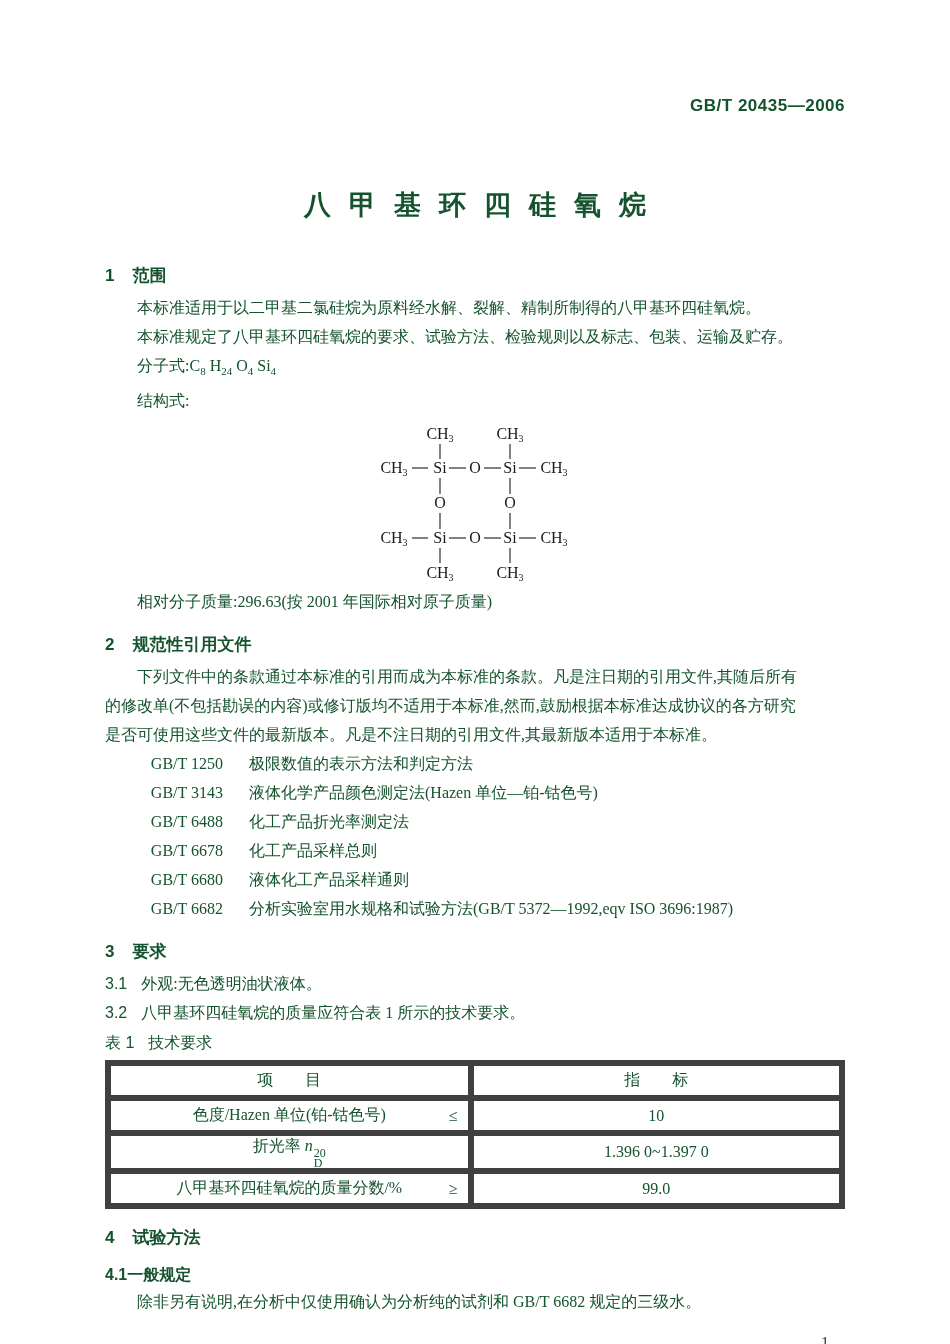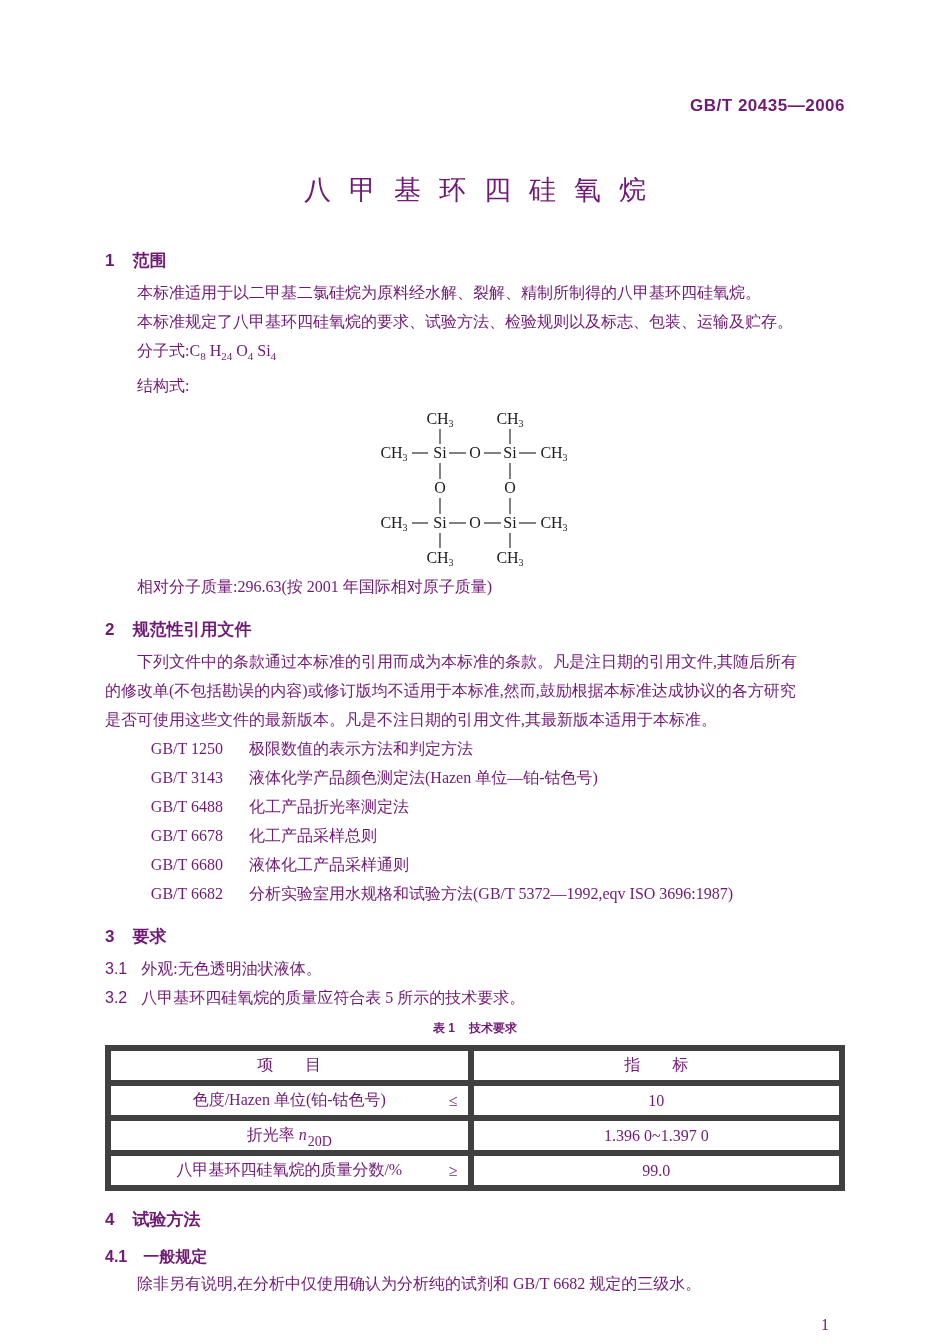--- a/index.html
+++ b/index.html
@@ -1,45 +1,45 @@
 <!DOCTYPE html>
 <html lang="zh"><head>
 <meta charset="utf-8">
 <style>
   html,body { margin:0; padding:0; background:#e8e8e8; }
   .page {
     width:950px; height:1344px; margin:0 auto; background:#ffffff;
-    color:#701a75; box-sizing:border-box; padding:0 105px;
+    color:#14532d; box-sizing:border-box; padding:0 105px;
     overflow:hidden; position:relative;
     font-family:"Liberation Serif","DejaVu Serif",serif;
     font-size:16px;
   }
   .hdr-code {
     padding-top:96px; text-align:right;
     font-family:"Liberation Sans","DejaVu Sans",sans-serif;
     font-weight:bold; font-size:17px; letter-spacing:0.5px;
   }
   .doc-title {
-    margin:56px 0 0; text-align:center;
-    font-family:"Liberation Sans","DejaVu Sans",sans-serif;
-    font-weight:normal; font-size:27px; letter-spacing:18px; padding-left:18px;
+    margin:71px 0 0; text-align:center;
+    font-family:"Liberation Sans","DejaVu Sans",sans-serif;
+    font-weight:bold; font-size:27px; letter-spacing:18px; padding-left:18px;
   }
   .sec-h {
     font-family:"Liberation Sans","DejaVu Sans",sans-serif;
     font-weight:bold; font-size:17px; line-height:26px;
     margin:0;
   }
   .sec-h .num { display:inline-block; margin-right:18px; }
   .mt-sec1 { margin-top:40px; }
   .mt-sec  { margin-top:16px; }
   .sub-h {
     font-family:"Liberation Sans","DejaVu Sans",sans-serif;
     font-weight:bold; font-size:16px; line-height:24px; margin:12px 0 0;
   }
-  .sub-h .num { display:inline-block; margin-right:16px;text-align:right; }
+  .sub-h .num { display:inline-block; margin-right:0;text-align:right; }
   .line { margin:0; line-height:29px; white-space:nowrap; }
   .indent { padding-left:32px; }
   .grp { margin-top:4px; }
   sub { font-size:11px; }
   .fg { margin-right:4px; }
   .clause { margin:0; line-height:29px; white-space:nowrap; }
   .clause .cnum {
     font-family:"Liberation Sans","DejaVu Sans",sans-serif;
     display:inline-block; margin-right:14px;
   }
@@ -47,42 +47,42 @@
   .structure svg { display:inline-block; }
   .structure text {
     font-family:"Liberation Serif","DejaVu Serif",serif;
     font-size:16px; fill:#1a1a1a;
   }
   .structure .ssub { font-size:10px; }
   .structure line { stroke:#1a1a1a; stroke-width:1.1; }
   .ref-item { margin:0; line-height:29px; white-space:nowrap; padding-left:30px; }
   .ref-item .code { display:inline-block; min-width:88px; margin-right:26px;text-align:right; }
   .tbl-caption {
-    text-align:center; margin:4px 0 0;
-    font-family:"Liberation Sans","DejaVu Sans",sans-serif;
-    font-weight:bold; font-size:12px; line-height:24px;
+    text-align:left; margin:4px 0 0;
+    font-family:"Liberation Sans","DejaVu Sans",sans-serif;
+    font-weight:normal; font-size:16px; line-height:24px;
   }
   .tbl-caption .cl { margin-right:14px; }
   table.req {
     width:100%; margin-top:5px; border-collapse:collapse;
     border:2px solid #1a1a1a; table-layout:fixed;
   }
   table.req th, table.req td {
     border:6px solid #404040; height:29px; padding:0;
     font-weight:normal; font-size:16px;
   }
   table.req th { text-align:center; border-bottom:1.5px solid #1a1a1a; }
   td.item-cell { padding-left:14px; position:relative; text-align:center; }
   td.item-cell .rel { position:absolute; right:10px; top:50%; transform:translateY(-50%); }
   td.val-cell { text-align:center; }
   col.c1 { width:49.4%; } col.c2 { width:50.6%; }
   .ni { font-style:italic; }
   .ss {
-    display:inline-flex; flex-direction:row; align-items:flex-start;
-    font-size:14px; line-height:9.5px; vertical-align:-6px; margin-left:1px;
+    display:inline-flex; flex-direction:column; align-items:flex-start;
+    font-size:12px; line-height:9.5px; vertical-align:-6px; margin-left:1px;
   }
   .footer-page { text-align:right; padding-right:16px; margin-top:16px; line-height:22px; }
 </style>
 </head>
 <body>
 
 <div class="page">
 
   <div class="hdr-code">GB/T 20435—2006</div>
 
@@ -158,21 +158,21 @@
     <p class="ref-item"><span class="code">GB/T 6488</span><span>化工产品折光率测定法</span></p>
     <p class="ref-item"><span class="code">GB/T 6678</span><span>化工产品采样总则</span></p>
     <p class="ref-item"><span class="code">GB/T 6680</span><span>液体化工产品采样通则</span></p>
     <p class="ref-item"><span class="code">GB/T 6682</span><span>分析实验室用水规格和试验方法(GB/T 5372—1992,eqv ISO 3696:1987)</span></p>
   </div>
 
   <h2 class="sec-h mt-sec"><span class="num">3</span><span>要求</span></h2>
 
   <div class="grp">
     <p class="clause"><span class="cnum">3.1</span><span>外观:无色透明油状液体。</span></p>
-    <p class="clause"><span class="cnum">3.2</span><span>八甲基环四硅氧烷的质量应符合表 5 所示的技术要求。</span></p>
+    <p class="clause"><span class="cnum">3.2</span><span>八甲基环四硅氧烷的质量应符合表 1 所示的技术要求。</span></p>
   </div>
 
   <p class="tbl-caption"><span class="cl">表 1</span><span>技术要求</span></p>
 
   <table class="req">
     <colgroup>
         <col class="c1">
         <col class="c2">
       </colgroup>
     <tbody>

